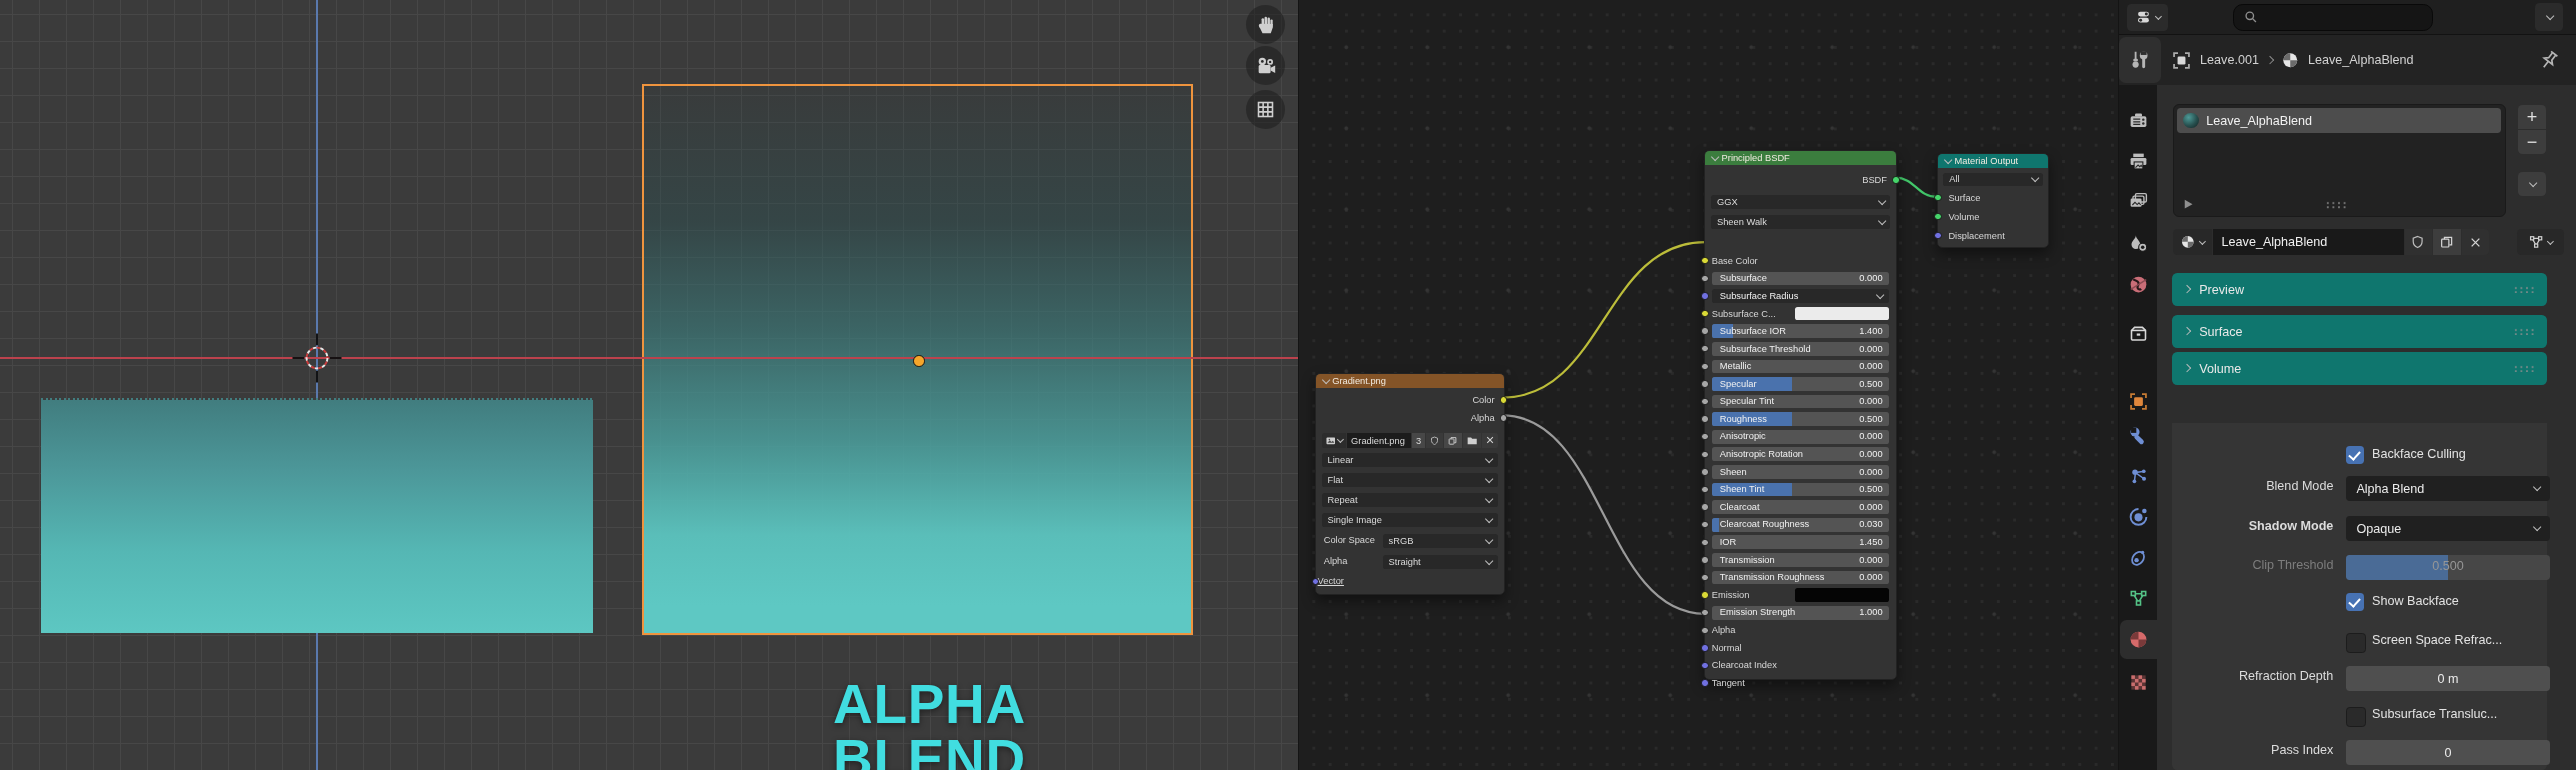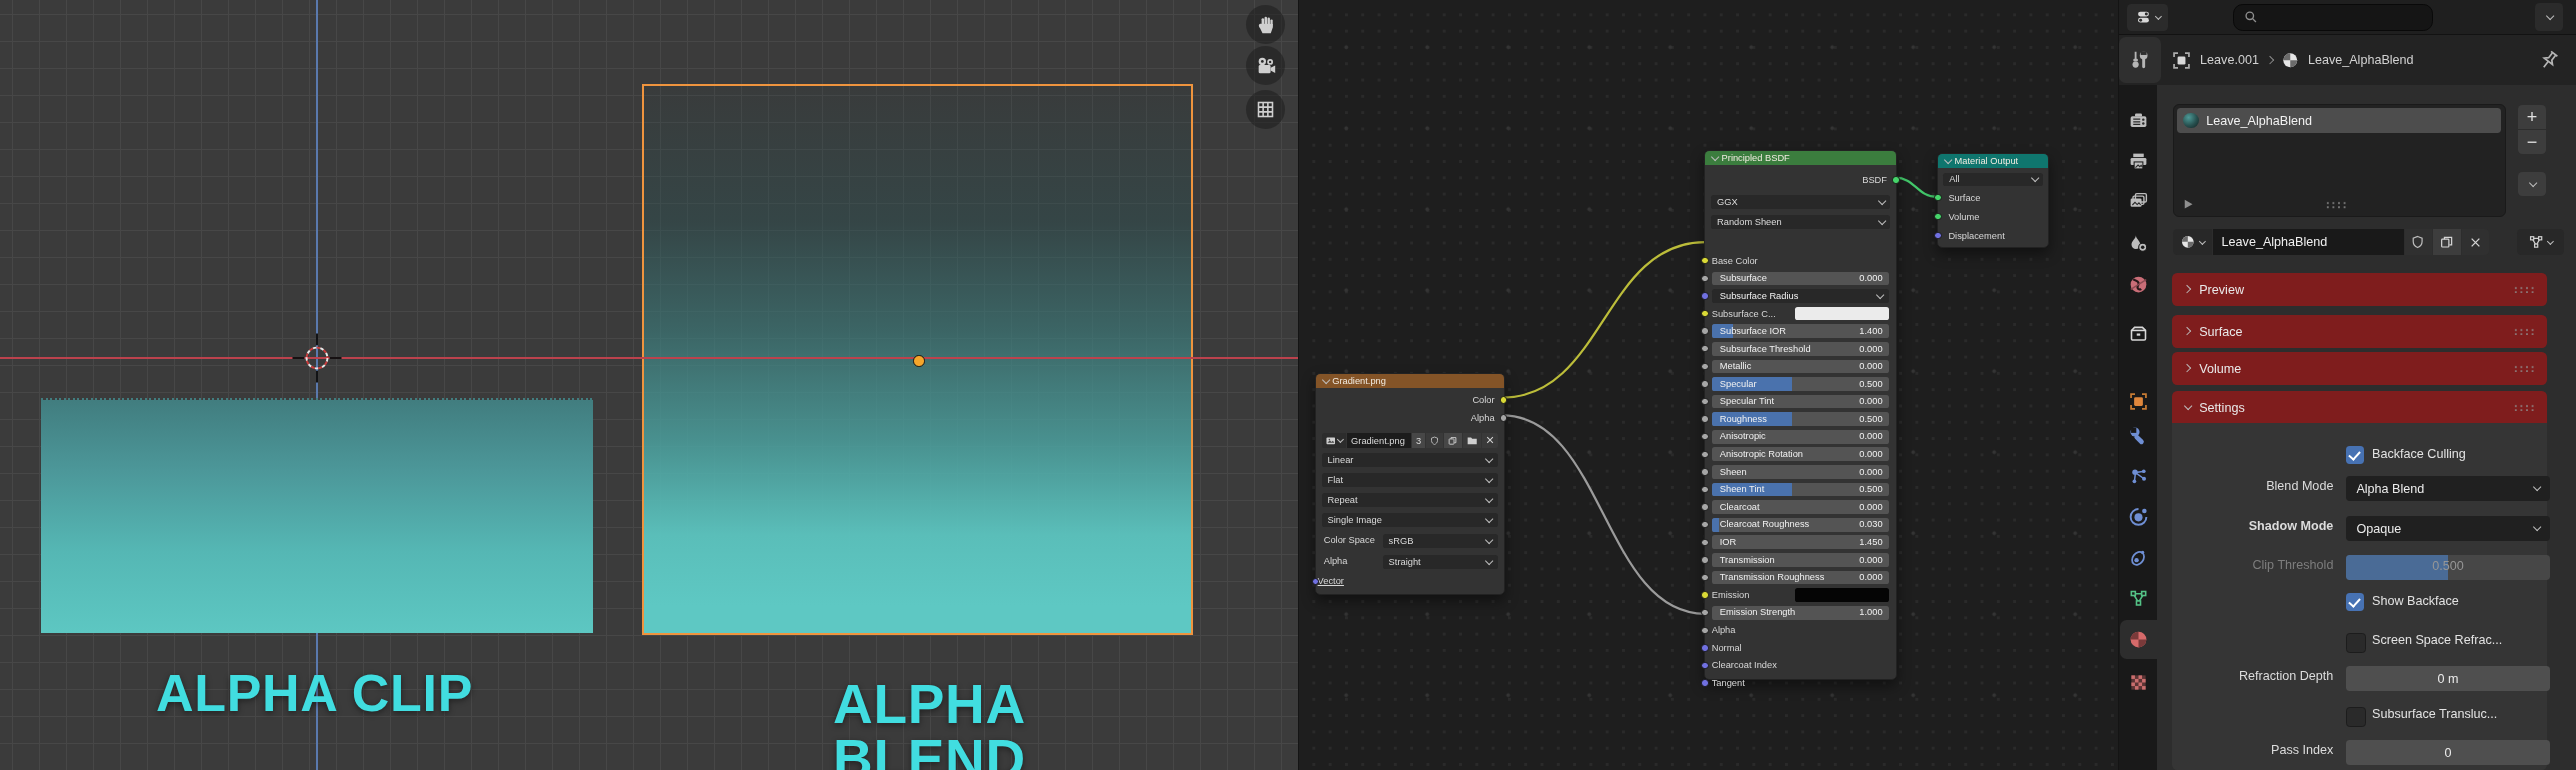--- a/index.html
+++ b/index.html
@@ -96,21 +96,21 @@
     display:flex;align-items:center;gap:7.4px;padding-left:6px;box-sizing:border-box;color:#f2f2f2;}
   .matball{width:15.6px;height:15.6px;border-radius:50%;
     background:radial-gradient(circle at 35% 30%,#4e9a97,#27504f 55%,#162a2a 90%);}
   .grip{width:22px;height:7.4px;background-image:radial-gradient(#8f8f8f 1.1px,transparent 1.3px);
     background-size:5.6px 4.1px;}
   .sidebtn{left:361px;width:28px;height:24.4px;background:#3d3d3d;display:flex;align-items:center;
     justify-content:center;color:#e0e0e0;font-size:18px;}
   #datablock{left:15.6px;top:144px;height:26px;}
   .dbseg{position:absolute;top:0;height:26px;display:flex;align-items:center;justify-content:center;gap:3px;box-sizing:border-box;}
 
-  .panel-h{left:15px;width:375px;height:33px;background:#7f1d1d;border-radius:5.2px;
+  .panel-h{left:15px;width:375px;height:33px;background:#0f766e;border-radius:5.2px;
     display:flex;align-items:center;gap:9px;padding:0 12px;box-sizing:border-box;color:#e9e9e9;}
   .panel-h .grip{margin-left:auto;}
   #settings-body{left:15px;top:338px;width:375px;height:347px;background:#353535;border-radius:0 0 5.2px 5.2px;}
   .slabel{position:absolute;width:157px;text-align:right;color:#dcdcdc;}
   .sfield{position:absolute;left:174px;width:204px;height:25px;border-radius:3.7px;box-sizing:border-box;}
   .sdrop{background:#202020;display:flex;align-items:center;padding:0 10.4px;color:#ececec;}
   .sdrop .chev{margin-left:auto;}
   .snum{background:#4f4f4f;display:flex;align-items:center;justify-content:center;color:#ececec;}
   .cb{position:absolute;left:174px;width:18px;height:18px;border-radius:3.7px;background:#4772b3;}
   .cb.off{background:#2a2a2a;border:0.7px solid #1c1c1c;}
@@ -134,21 +134,20 @@
     <div id="axis-x" class="abs"></div>
     <div id="origin-dot" class="abs"></div>
     <svg id="cursor3d" class="abs" width="52" height="52" viewBox="0 0 70 70">
       <line x1="35" y1="2" x2="35" y2="18" stroke="#101010" stroke-width="2.6"></line>
       <line x1="35" y1="52" x2="35" y2="68" stroke="#101010" stroke-width="2.6"></line>
       <line x1="2" y1="35" x2="18" y2="35" stroke="#101010" stroke-width="2.6"></line>
       <line x1="52" y1="35" x2="68" y2="35" stroke="#101010" stroke-width="2.6"></line>
       <circle cx="35" cy="35" r="14" fill="none" stroke="#e8e8e8" stroke-width="2.6" stroke-dasharray="5 5"></circle>
       <circle cx="35" cy="35" r="14" fill="none" stroke="#cc3e3e" stroke-width="2.6" stroke-dasharray="5 5" stroke-dashoffset="5"></circle>
     </svg>
-    <div id="label-clip" class="abs vp-label">ALPHA CLIP</div>
     <div id="label-blend" class="abs vp-label">ALPHA BLEND</div>
 
     <div class="abs gizmo" style="left:1246px;top:5.2px;">
       <svg width="22" height="22" viewBox="0 0 24 24" fill="#cfcfcf">
         <rect x="7.2" y="4.5" width="2.7" height="9" rx="1.3"></rect>
           <rect x="10.4" y="3" width="2.7" height="10" rx="1.3"></rect>
         <rect x="13.6" y="3.8" width="2.7" height="9" rx="1.3"></rect>
           <rect x="16.8" y="6" width="2.5" height="7" rx="1.2"></rect>
         <path d="M5.5 10.5 c-2 1.2 -1.6 3.2 0.2 5.2 l2.5 5.3 h9 l2.3 -6.5 v-3.5 l-14 -0.5 z"></path>
       </svg>
@@ -264,21 +263,21 @@
       </div>
       <div class="orow" style="margin-top:6px;">
         <span>BSDF</span>
         <span class="nsock" style="right:-3.7px;top:5.2px;background:#46d46a;"></span>
       </div>
       <div class="ndrop" style="top:44px;">
         <span>GGX</span>
           <span class="chev chev-d"></span>
         </div>
       <div class="ndrop" style="top:64px;">
-        <span>Random Sheen</span>
+        <span>Sheen Walk</span>
           <span class="chev chev-d"></span>
         </div>
       <div id="bsdf-rows" class="abs">
 
       <div class="brow plain">
             <span class="sock" style="background: rgb(217, 217, 54);"></span>
             <span class="lab-out">Base Color</span>
 
           </div>
           <div class="brow slider">
@@ -762,25 +761,20 @@
       <div class="abs panel-h" style="top:230px;">
         <span class="chev chev-r"></span>
         <span>Surface</span>
         <span class="grip"></span>
       </div>
       <div class="abs panel-h" style="top:267px;">
         <span class="chev chev-r"></span>
         <span>Volume</span>
         <span class="grip"></span>
       </div>
-      <div class="abs panel-h" style="top:306px;border-radius:5.2px 5.2px 0 0;">
-        <span class="chev chev-d"></span>
-        <span>Settings</span>
-        <span class="grip"></span>
-      </div>
 
       <div id="settings-body" class="abs">
         <div class="cb on abs" style="top:23px;"></div>
         <div class="cblabel abs" style="top:24px;">Backface Culling</div>
 
         <div class="slabel abs" style="left:4.4px;top:56px;">Blend Mode</div>
         <div class="sfield sdrop abs" style="top:53px;">
           <span>Alpha Blend</span>
             <span class="chev chev-d"></span>
           </div>

